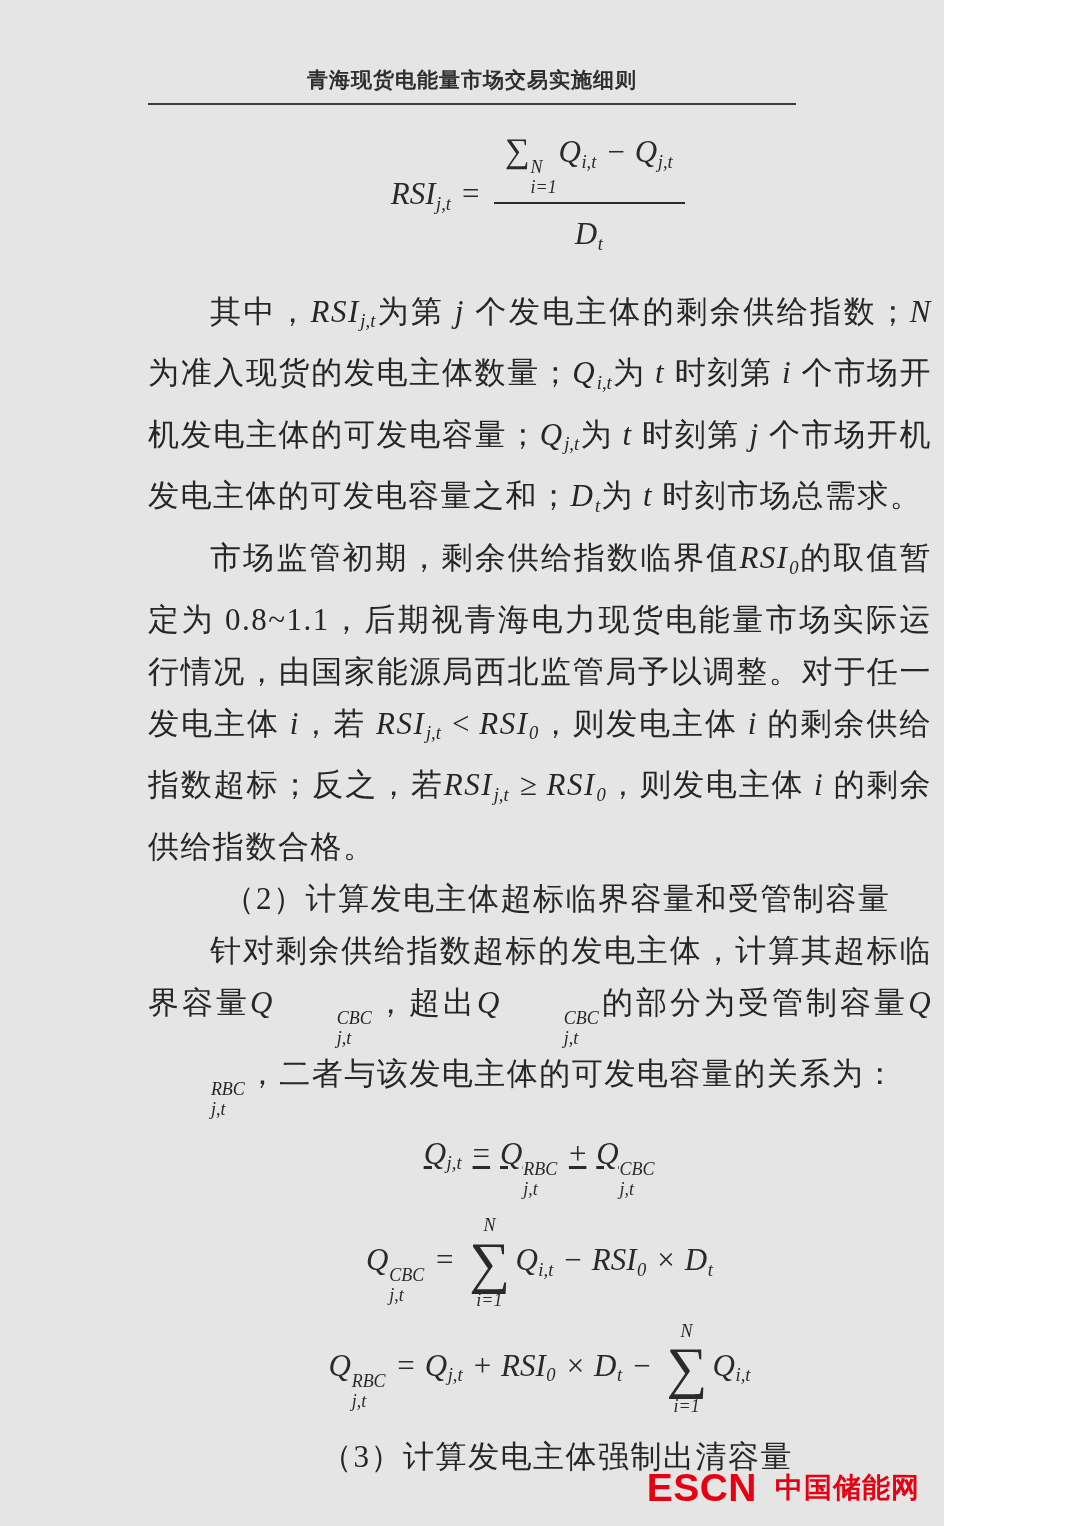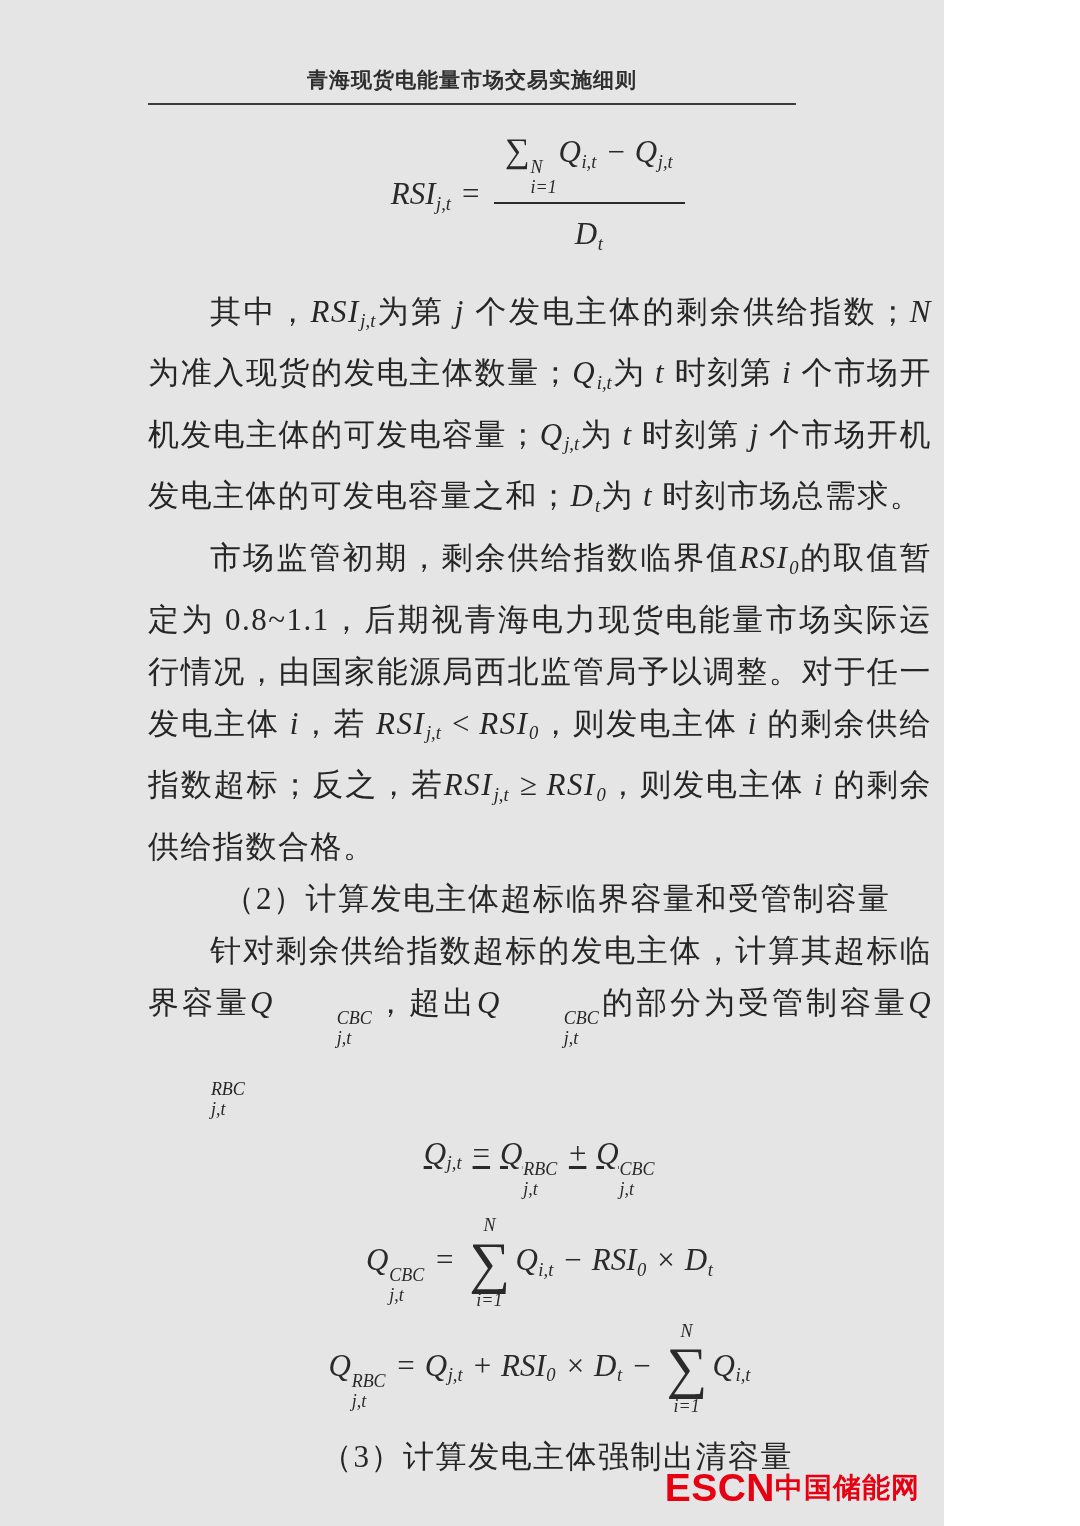--- a/index.html
+++ b/index.html
@@ -79,21 +79,21 @@
   .logo{
     position:absolute;right:24px;top:1466px;
     display:flex;align-items:center;white-space:nowrap;
   }
   .logo-latin{
     font-family:"Liberation Sans","DejaVu Sans",sans-serif;
     font-weight:700;font-size:39px;letter-spacing:0.5px;
   }
   .logo-cn{
     font-family:Liberation Sans, sans-serif;
-    font-weight:700;font-size:28px;margin-left:0;letter-spacing:1px;text-align:right;
+    font-weight:700;font-size:28px;margin-left:18px;letter-spacing:1px;text-align:right;
   }
 </style>
 </head>
 <body>
 
 <div class="page" data-name="page">
 
   <div class="running-header" data-name="running-header">
     <div class="header-title" data-name="header-title">青海现货电能量市场交易实施细则</div>
     <div class="header-rule" data-name="header-rule"></div>
@@ -116,21 +116,21 @@
 
     <p class="para indent" data-name="paragraph-cbc-intro"><span class="mtext">针对剩余供给指数超标的发电主体，计算其超标临界容量</span><span class="mvar">Q</span><span class="mss">
           <span class="mss-sup">CBC</span>
           <span class="mss-sub">j,t</span>
         </span><span class="mtext">，超出</span><span class="mvar">Q</span><span class="mss">
           <span class="mss-sup">CBC</span>
           <span class="mss-sub">j,t</span>
         </span><span class="mtext">的部分为受管制容量</span><span class="mvar">Q</span><span class="mss">
           <span class="mss-sup">RBC</span>
           <span class="mss-sub">j,t</span>
-        </span></p>
+        </span><span class="mtext">，二者与该发电主体的可发电容量的关系为：</span></p>
 
     <div class="formula" data-name="formula-q-decomposition"><span class="mvar">Q</span><span class="msub">j,t</span><span class="mop">=</span><span class="mvar">Q</span><span class="mss">
           <span class="mss-sup">RBC</span>
           <span class="mss-sub">j,t</span>
         </span><span class="mop">+</span><span class="mvar">Q</span><span class="mss">
           <span class="mss-sup">CBC</span>
           <span class="mss-sub">j,t</span>
         </span></div>
 
 

